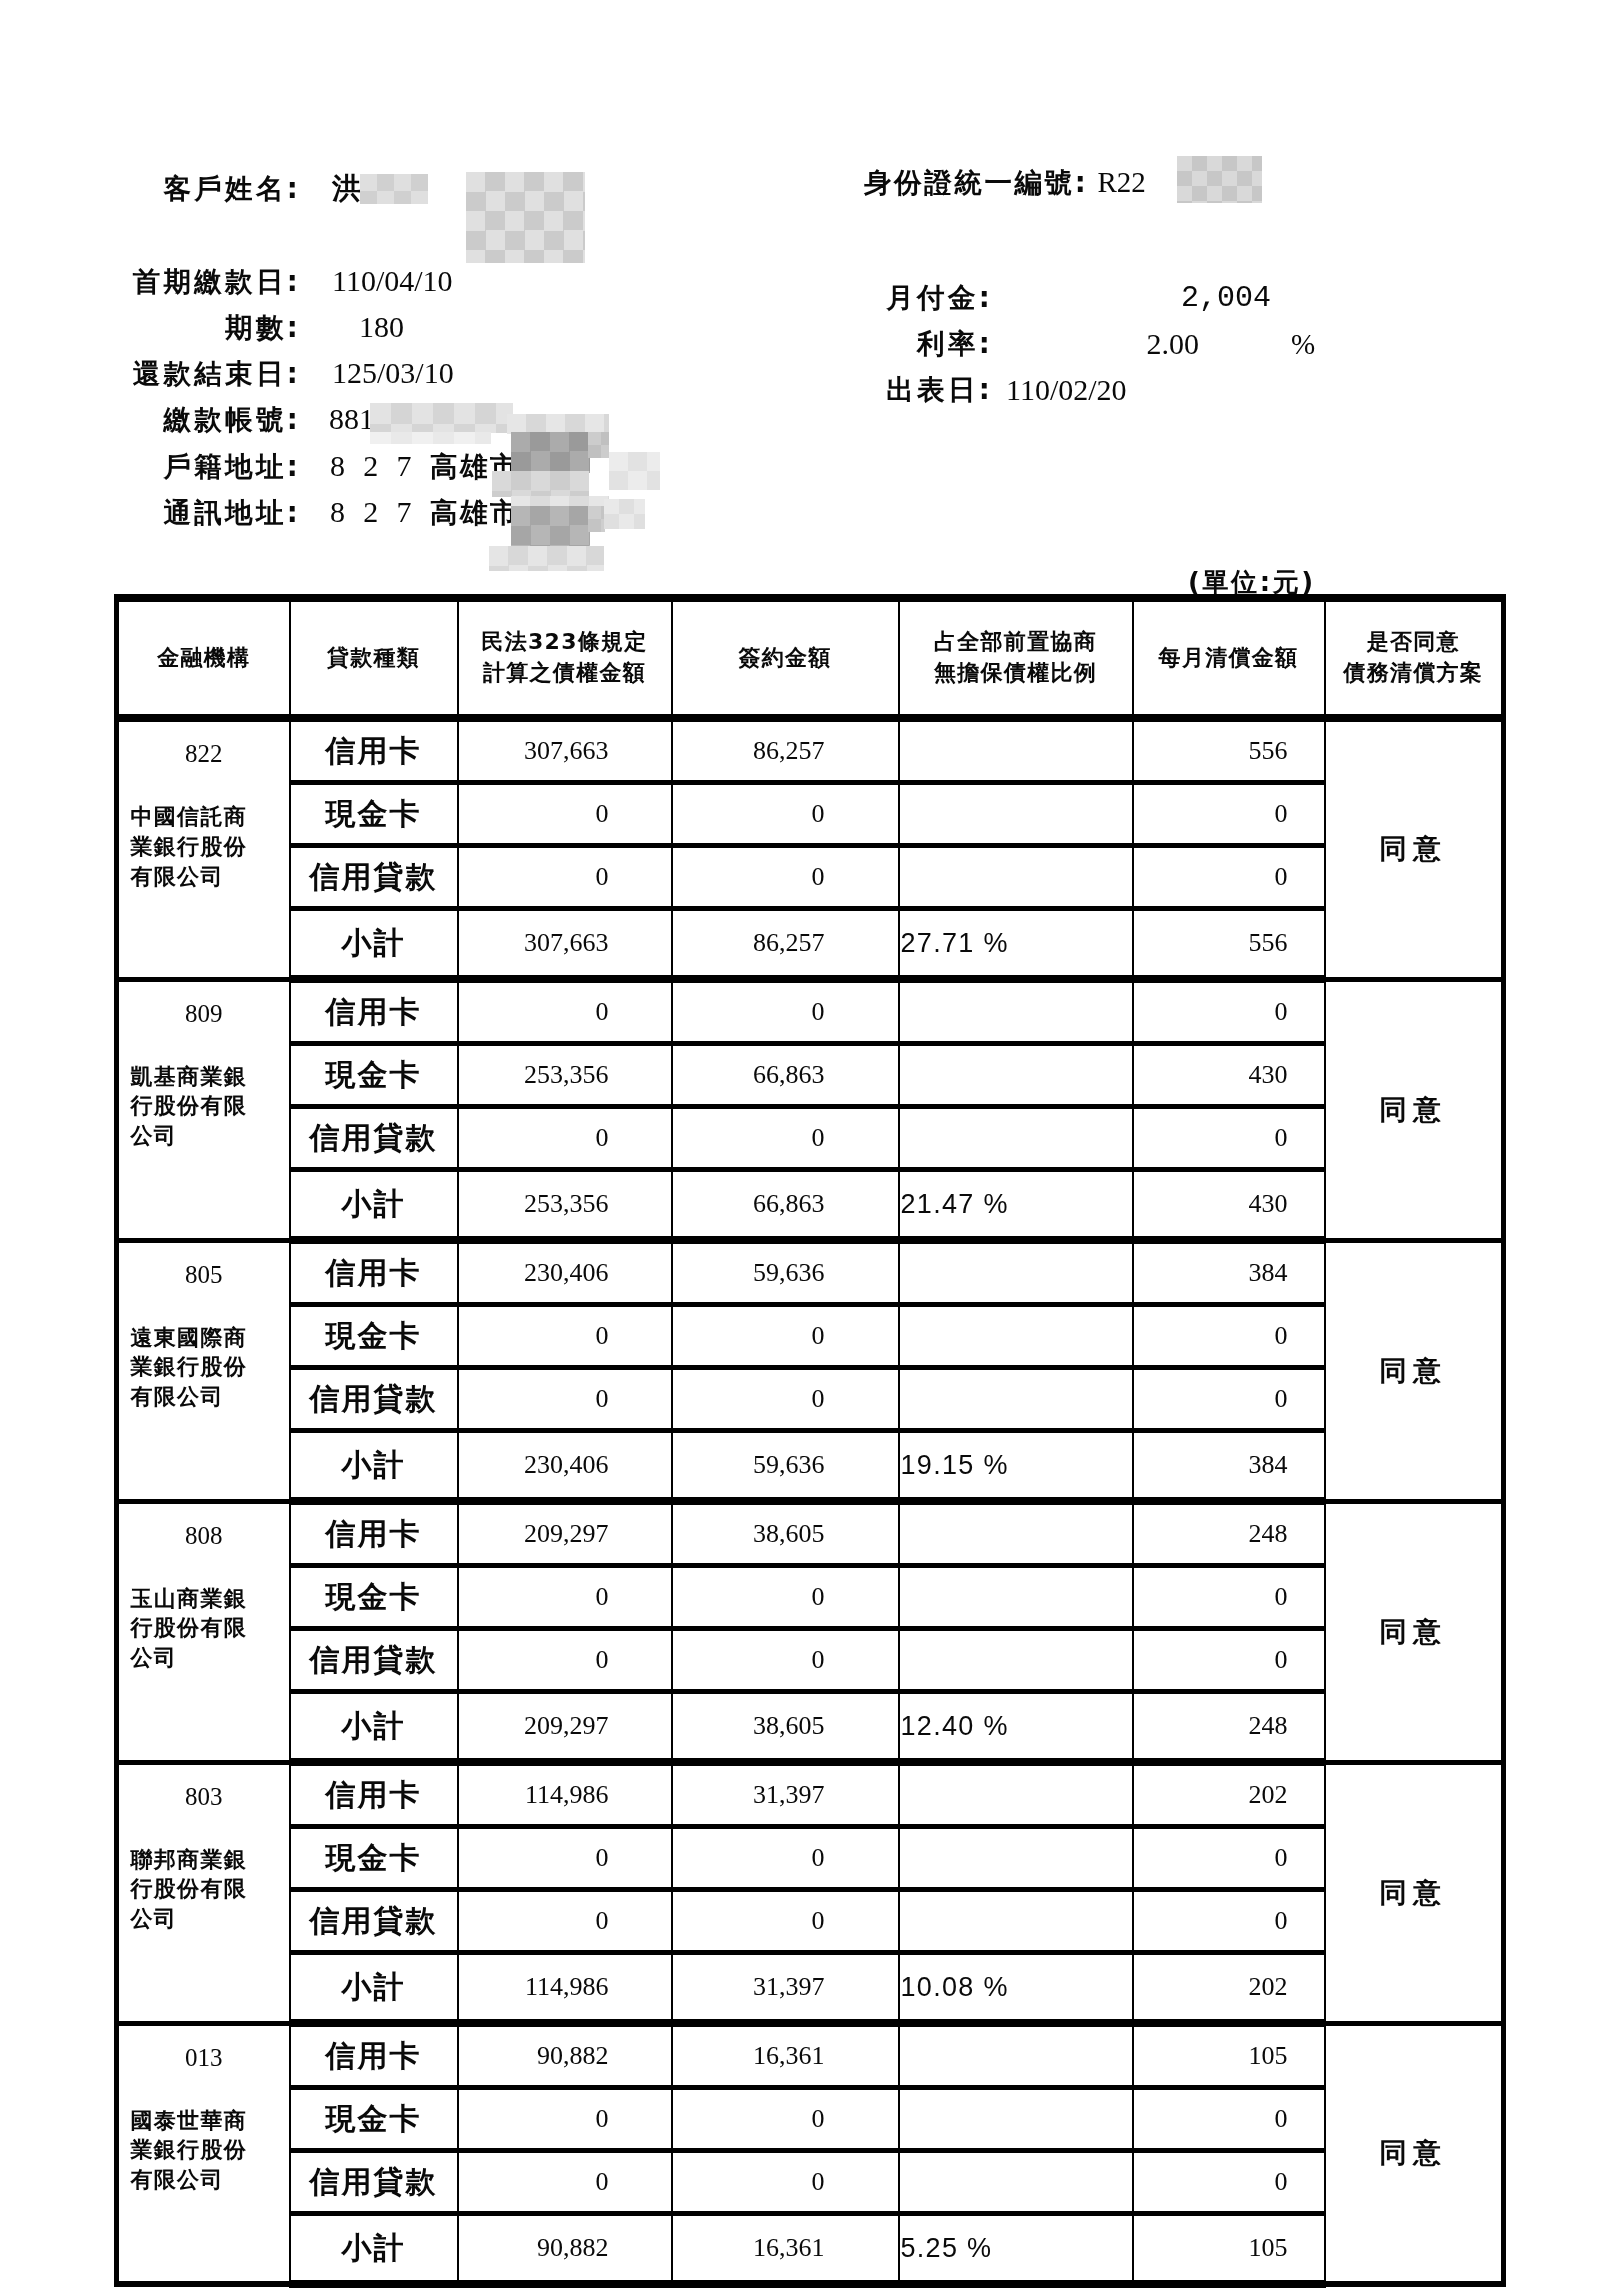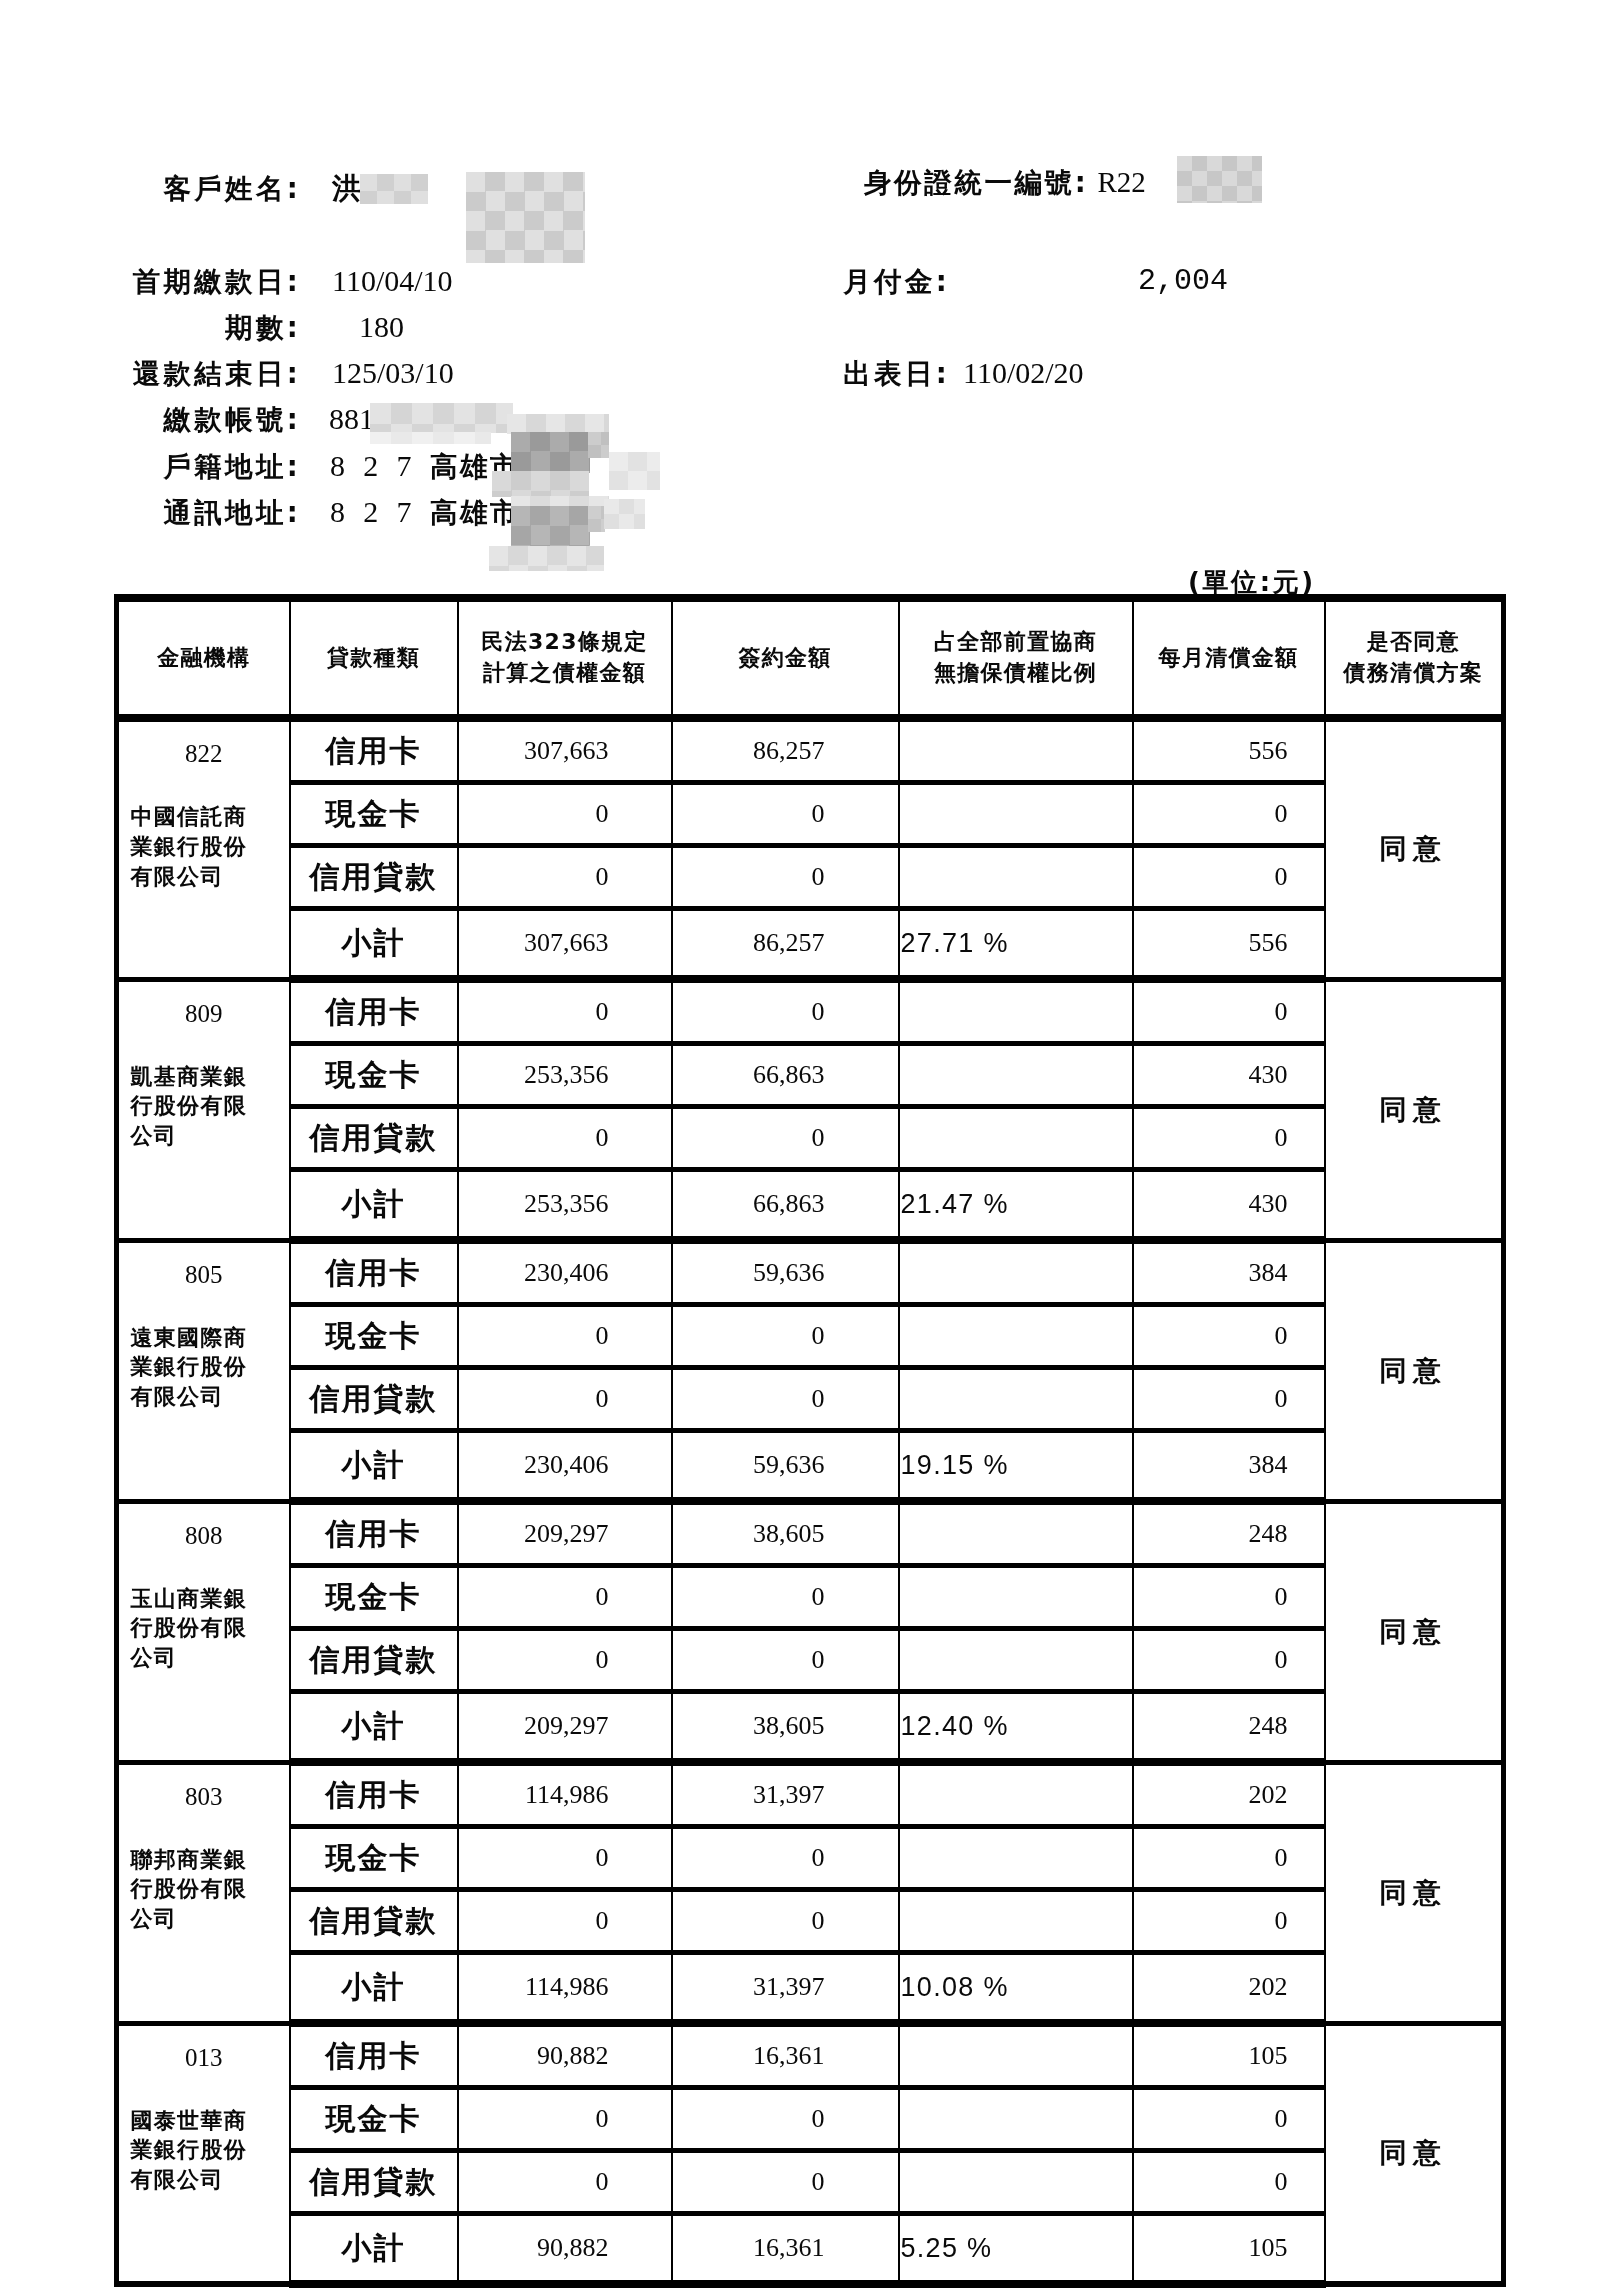--- a/index.html
+++ b/index.html
@@ -18,21 +18,21 @@
   }
   
   .iline{position:absolute;left:98px;display:flex;align-items:baseline;}
   .ilabel{display:inline-block;width:203px;text-align:right;font-size:27.5px;font-weight:bold;letter-spacing:3.3px;}
   .ival{margin-left:31px;font-size:30px;}
   .ival-cjk{margin-left:31px;font-size:29px;font-weight:bold;}
   .ival-periods{margin-left:58px;font-size:30px;}
   .addr-digits{font-size:30px;letter-spacing:18.3px;margin-left:29px;}
   .addr-city{font-size:27.5px;font-weight:bold;letter-spacing:2.6px;}
   
-  .rline{position:absolute;left:741px;display:flex;align-items:flex-start;}
+  .rline{position:absolute;left:784px;display:flex;align-items:center;margin-top:16px;}
   .rlabel{display:inline-block;width:209px;text-align:right;font-size:27.5px;font-weight:bold;letter-spacing:3.3px;}
   .rval{display:inline-block;width:278px;text-align:right;font-size:30px;font-family:Liberation Mono, monospace;}
   .rval2{display:inline-block;width:206px;text-align:right;font-size:30px;}
   .runit{margin-left:92px;font-size:29px;}
   .rvdate{margin-left:13px;font-size:30px;}
   .idline{position:absolute;left:864px;top:165px;display:flex;align-items:baseline;}
   .idlabel{font-size:27.5px;font-weight:bold;letter-spacing:2.6px;}
   .idval{margin-left:9.2px;font-size:29px;}
   .xferline{position:absolute;left:592px;top:403px;display:flex;align-items:baseline;}
   .xferlabel{font-size:27.5px;font-weight:bold;letter-spacing:10.5px;}
@@ -85,20 +85,25 @@
   </div>
   <div class="rline" style="top:264px">
     <span class="rlabel">月付金:</span>
     <span class="rval num">2,004</span>
   </div>
 
   <div class="iline" style="top:310px">
     <span class="ilabel">期數:</span>
     <span class="ival-periods num">180</span>
   </div>
+  <div class="rline" style="top:310px">
+    <span class="rlabel">利率:</span>
+    <span class="rval2 num">2.00</span>
+    <span class="runit num">%</span>
+  </div>
 
   <div class="iline" style="top:356px">
     <span class="ilabel">還款結束日:</span>
     <span class="ival num">125/03/10</span>
   </div>
   <div class="rline" style="top:356px">
     <span class="rlabel">出表日:</span>
     <span class="rvdate num">110/02/20</span>
   </div>
 

